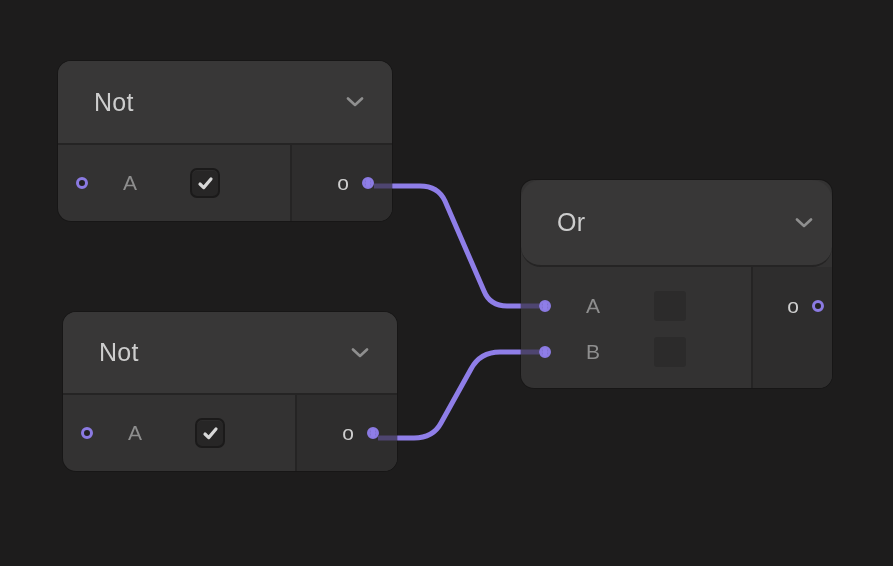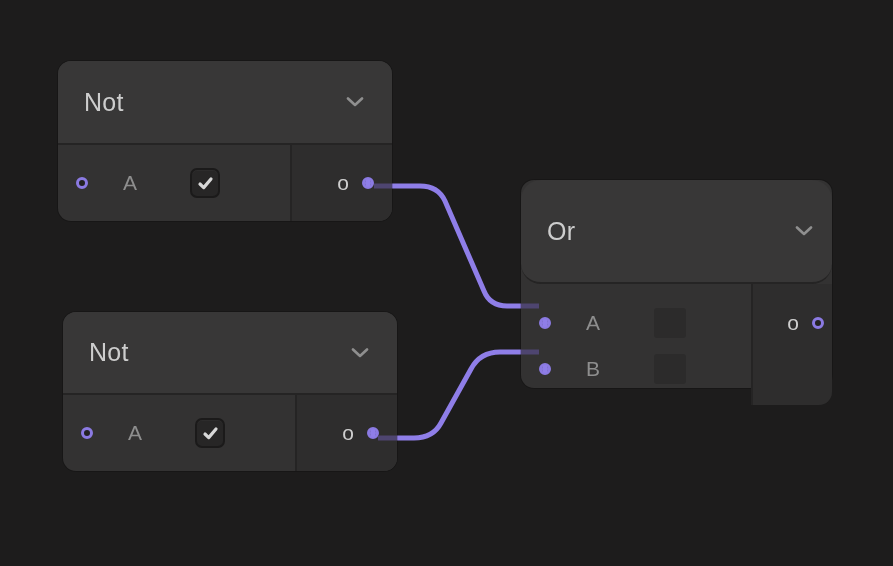--- a/index.html
+++ b/index.html
@@ -26,21 +26,21 @@
     position:absolute;z-index:1;
     border-radius:13px;
     background:#333232;
     box-shadow:0 0 0 1px rgba(0,0,0,0.18);
   }
   .node-header{
     display:flex;align-items:center;position:relative;
     background:#383737;
     border-radius:13px 13px 0 0;
     border-bottom:2px solid #252424;
-    padding-left:26px;
+    padding-left:36px;
     cursor:grab;
   }
   .node-title{
     font-size:25px;color:#cdcdcd;letter-spacing:0.3px;
   }
   .chevron{
     position:absolute;top:50%;transform:translateY(-50%);
     width:18px;height:10px;
   }
   .node-body{display:flex;}
@@ -104,21 +104,21 @@
 
   #node-not-2{left:63px;top:312px;width:334px;height:159px;}
   #node-not-2 .node-header{height:83px;}
   #node-not-2 .node-body{height:76px;}
   #node-not-2 .col-in{width:234px;display:flex;align-items:center;}
   #node-not-2 .io-row{width:100%;}
   #node-not-2 .col-out{justify-content:center;}
   #node-not-2 .out-row{padding-right:18px;}
 
   #node-or{left:521px;top:180px;width:311px;height:208px;}
-  #node-or .node-header{height:104px;border-radius:20px;}
+  #node-or .node-header{height:87px;border-radius:20px;}
   #node-or .node-body{height:121px;}
   #node-or .col-in{width:232px;padding-top:16px;}
   #node-or .col-out{padding-top:16px;}
   #node-or .out-row{padding-right:8px;}
 
   .chevron-not{right:28px;}
   .chevron-or{right:19px;}
 </style>
 </head>
 <body>

